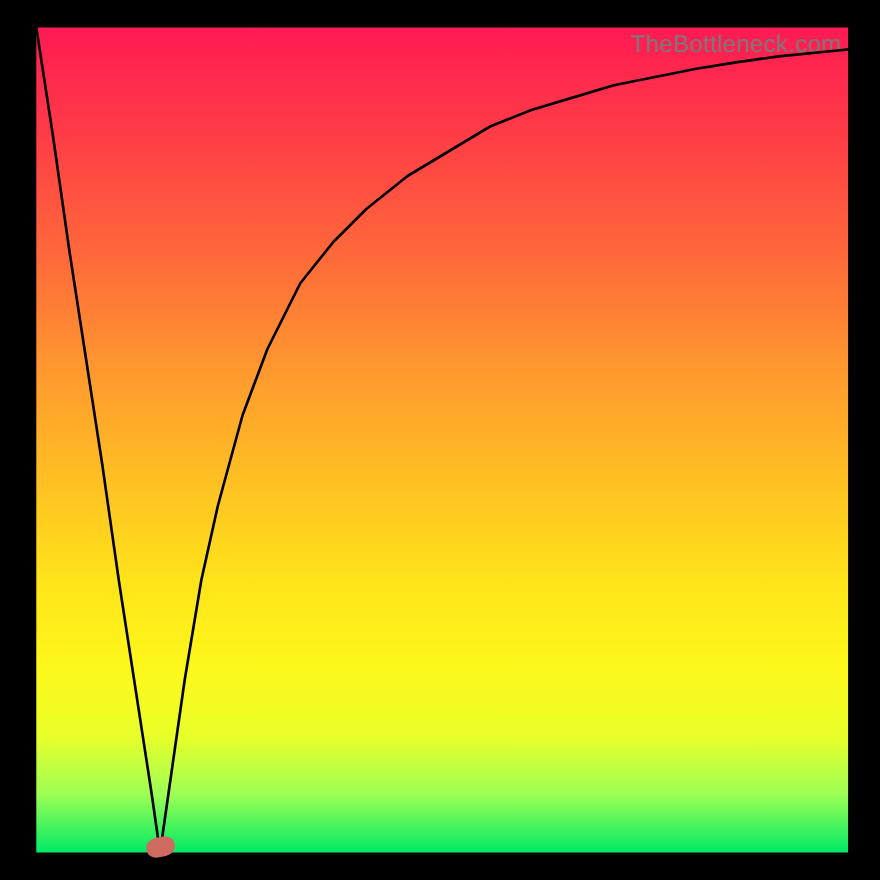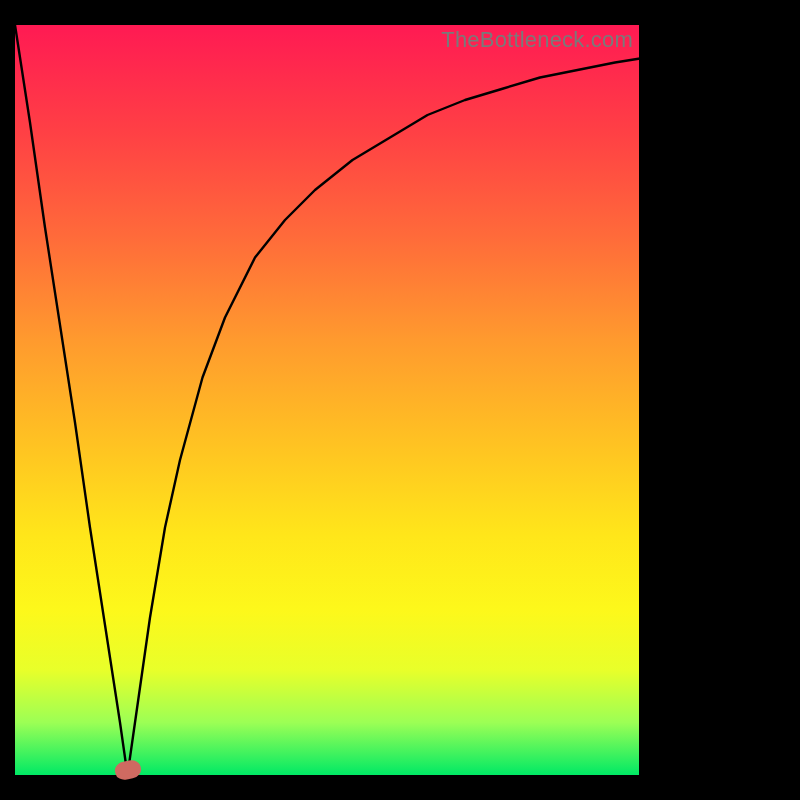--- a/index.html
+++ b/index.html
@@ -12,23 +12,23 @@
     font-family: Arial, Helvetica, sans-serif;
   }
   .frame {
     position: relative;
     width: 800px;
     height: 800px;
     background: #000;
   }
   .plot-area {
     position: absolute;
-    left: 15px;
+    left: 33px;
     top: 25px;
-    width: 624px;
+    width: 738px;
     height: 750px;
     background: linear-gradient(to bottom,
       #ff1a53 0%,
       #ff3f45 14%,
       #ff6a3a 28%,
       #ff9a2e 42%,
       #ffc322 56%,
       #ffe61a 68%,
       #fdf81b 78%,
       #e8ff2a 86%,

